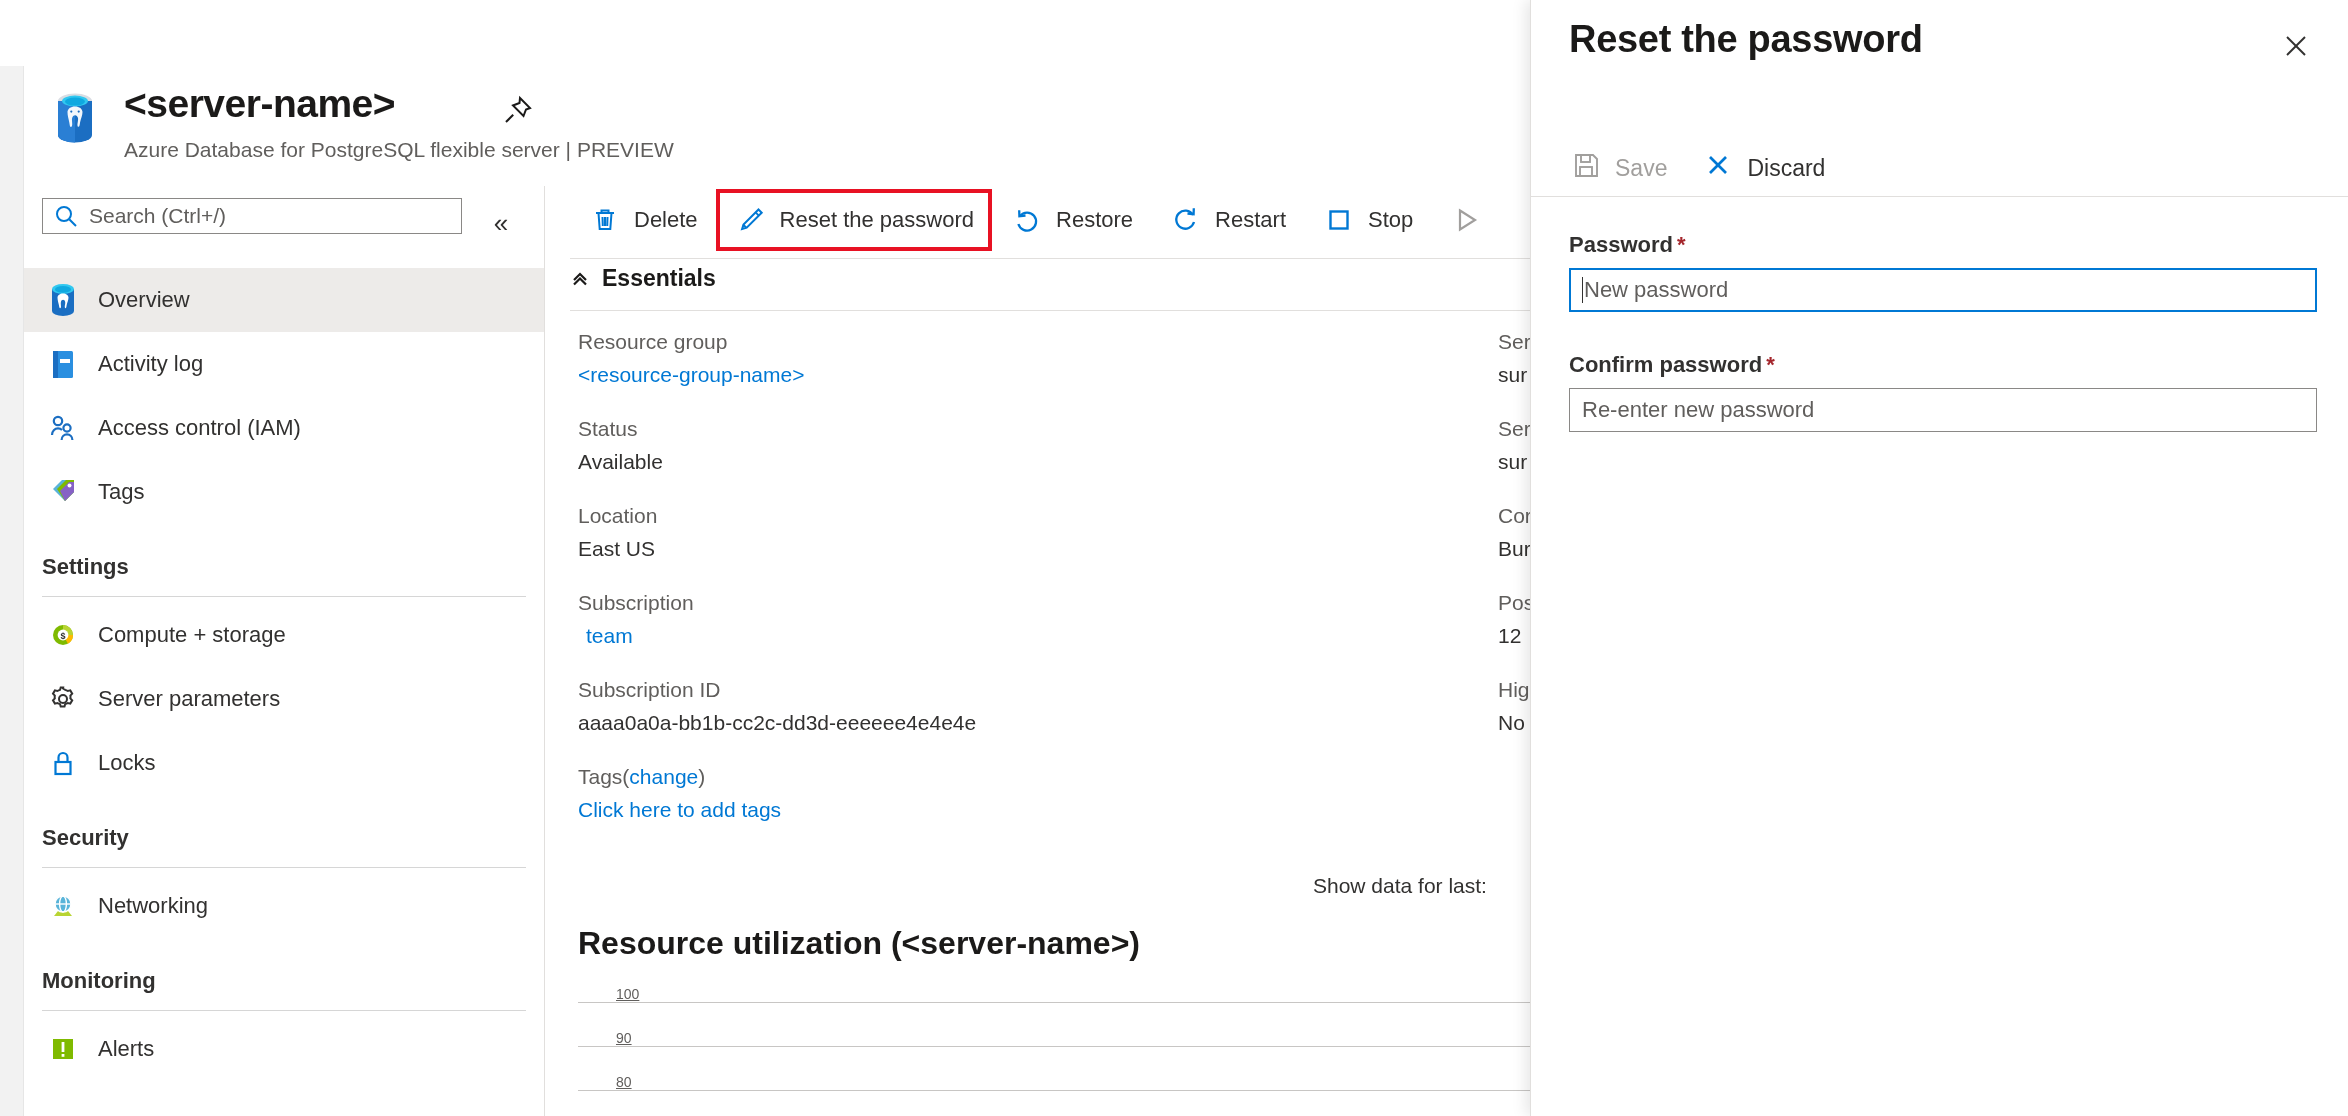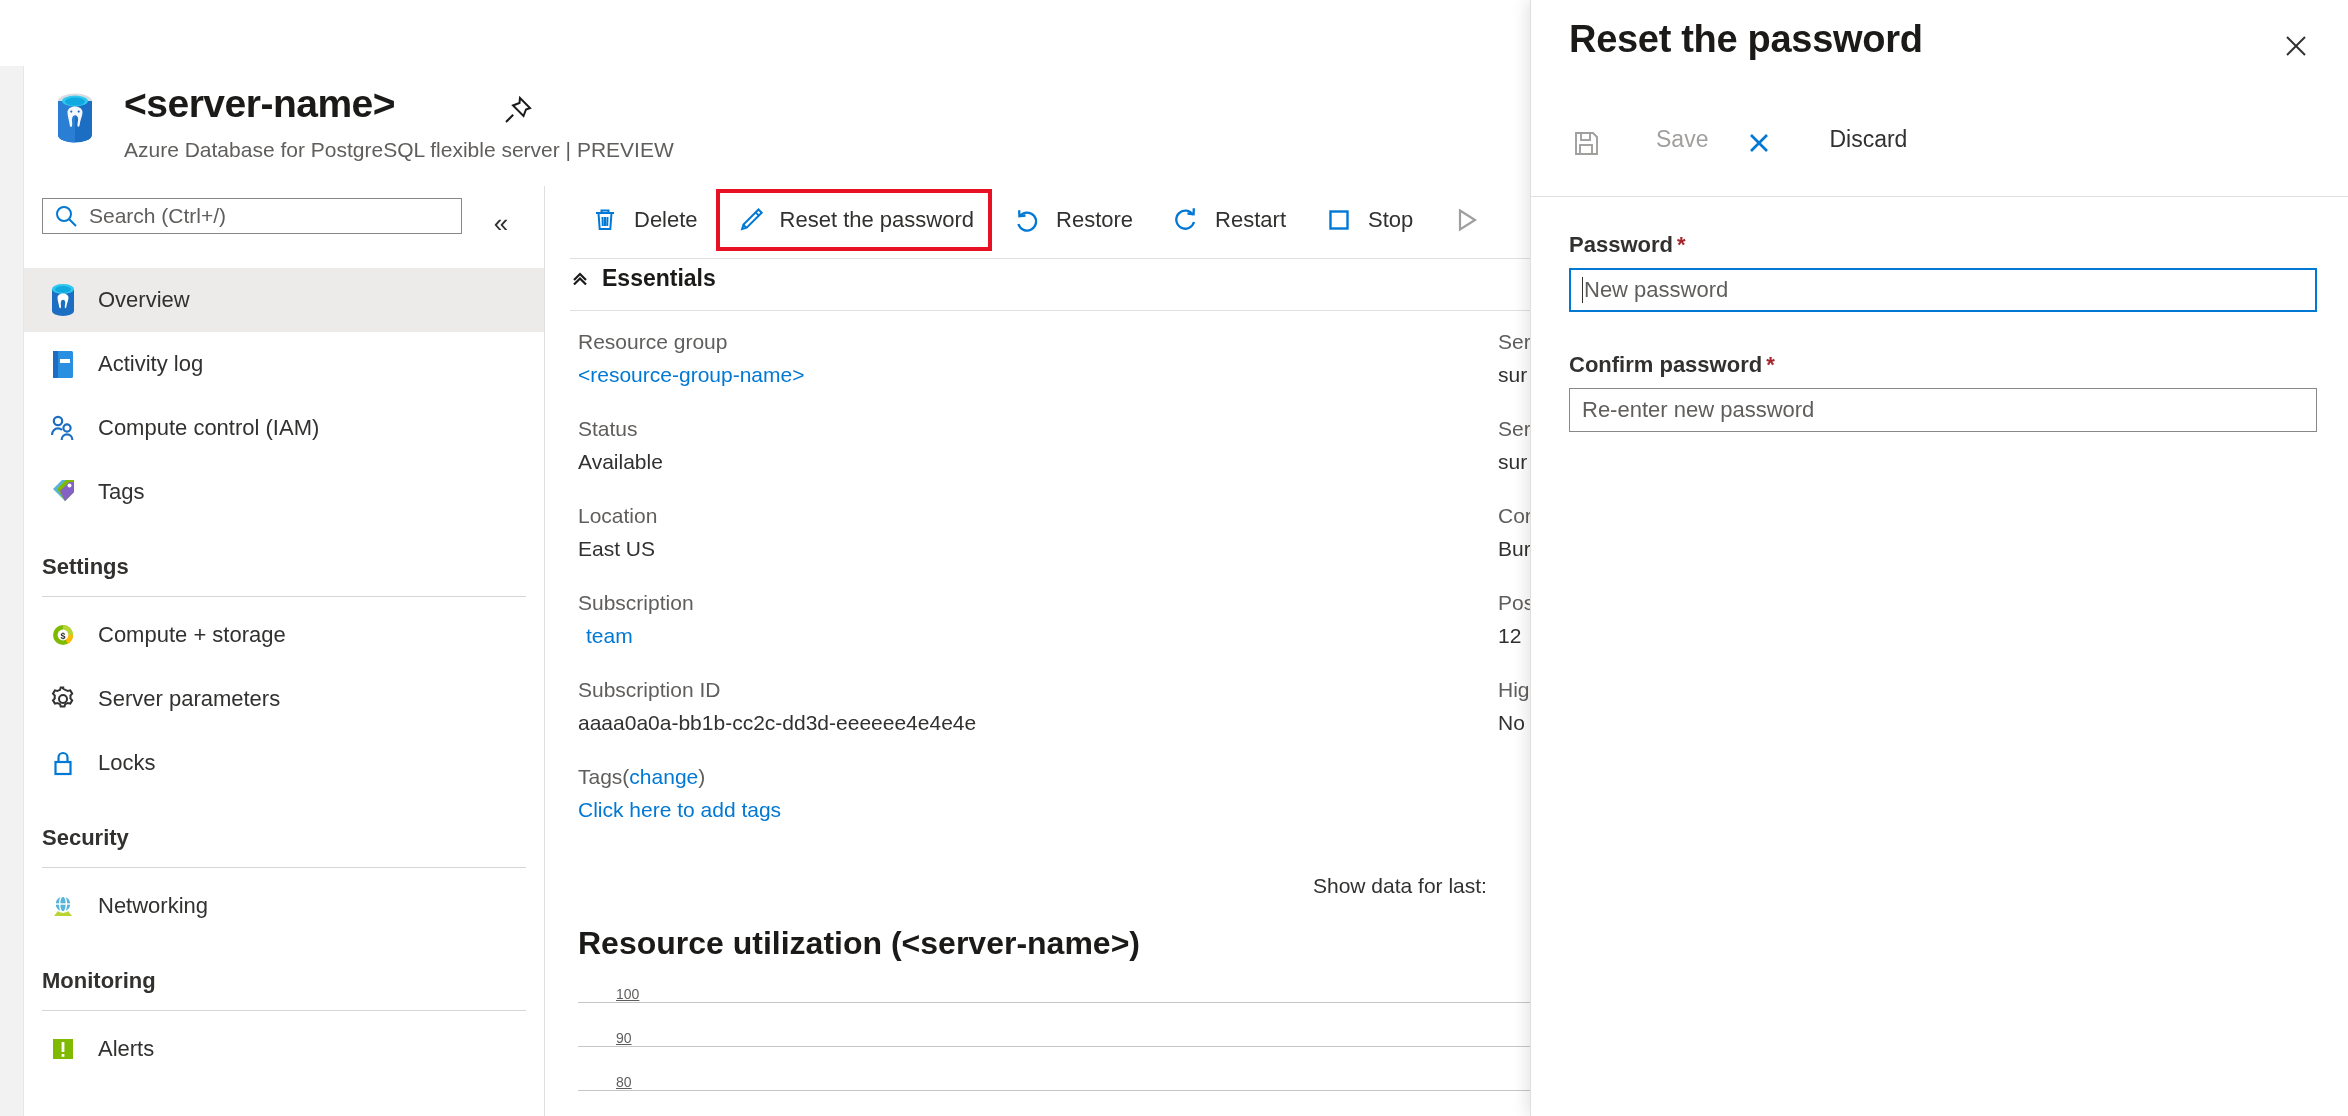--- a/index.html
+++ b/index.html
@@ -215,24 +215,23 @@
   .panel-close {
     position: absolute; right: 30px; top: 24px;
     width: 44px; height: 44px;
     display: flex; align-items: center; justify-content: center;
   }
   .panel-cmdbar {
     position: absolute; left: 38px; top: 126px;
     display: flex; align-items: center;
   }
   .panel-cmd {
-    display: flex; align-items: flex-start;
+    display: flex; align-items: flex-end;
     height: 56px; padding-right: 34px;
     white-space: nowrap;
-    gap: 41px;
   }
   .panel-cmd .pico {
     width: 34px; height: 34px; margin-right: 12px;
     display: flex; align-items: center; justify-content: center;
     flex: 0 0 auto;
   }
   .panel-cmd .plabel { font-size: 23px; color: #323130; }
   .panel-cmd.disabled .plabel { color: #a19f9d; }
   .panel-rule {
     position: absolute; left: 0; top: 196px;
@@ -336,21 +335,21 @@
 
     <div class="nav-item">
       <span class="nav-ico">
         <svg viewBox="0 0 30 34" width="30" height="34" fill="none" stroke="#1b6ec2" stroke-width="2.2">
           <circle cx="10" cy="10" r="4.2"></circle>
           <path d="M4 24 c0-4 2.8-6.6 6-6.6 c1.6 0 3 0.6 4 1.6"></path>
           <circle cx="19" cy="17" r="3.6"></circle>
           <path d="M13.6 29 c0-3.4 2.4-5.6 5.4-5.6 c3 0 5.4 2.2 5.4 5.6"></path>
         </svg>
       </span>
-      <span class="nav-label">Compute control (IAM)</span>
+      <span class="nav-label">Access control (IAM)</span>
     </div>
 
     <div class="nav-item">
       <span class="nav-ico">
         <svg viewBox="0 0 30 34" width="30" height="34">
           <path d="M5 14 L14 5 L26 5 L26 17 L17 26 Z" fill="#59b4d9"></path>
           <path d="M9 14 L18 5 L26 5 L26 17 L17 26 Z" fill="#7fba00"></path>
           <path d="M12 16 L21 7 L26 7 L26 17 L17 26 Z" fill="#8661c5"></path>
           <circle cx="21.5" cy="10.5" r="2" fill="#ffffff"></circle>
         </svg>

